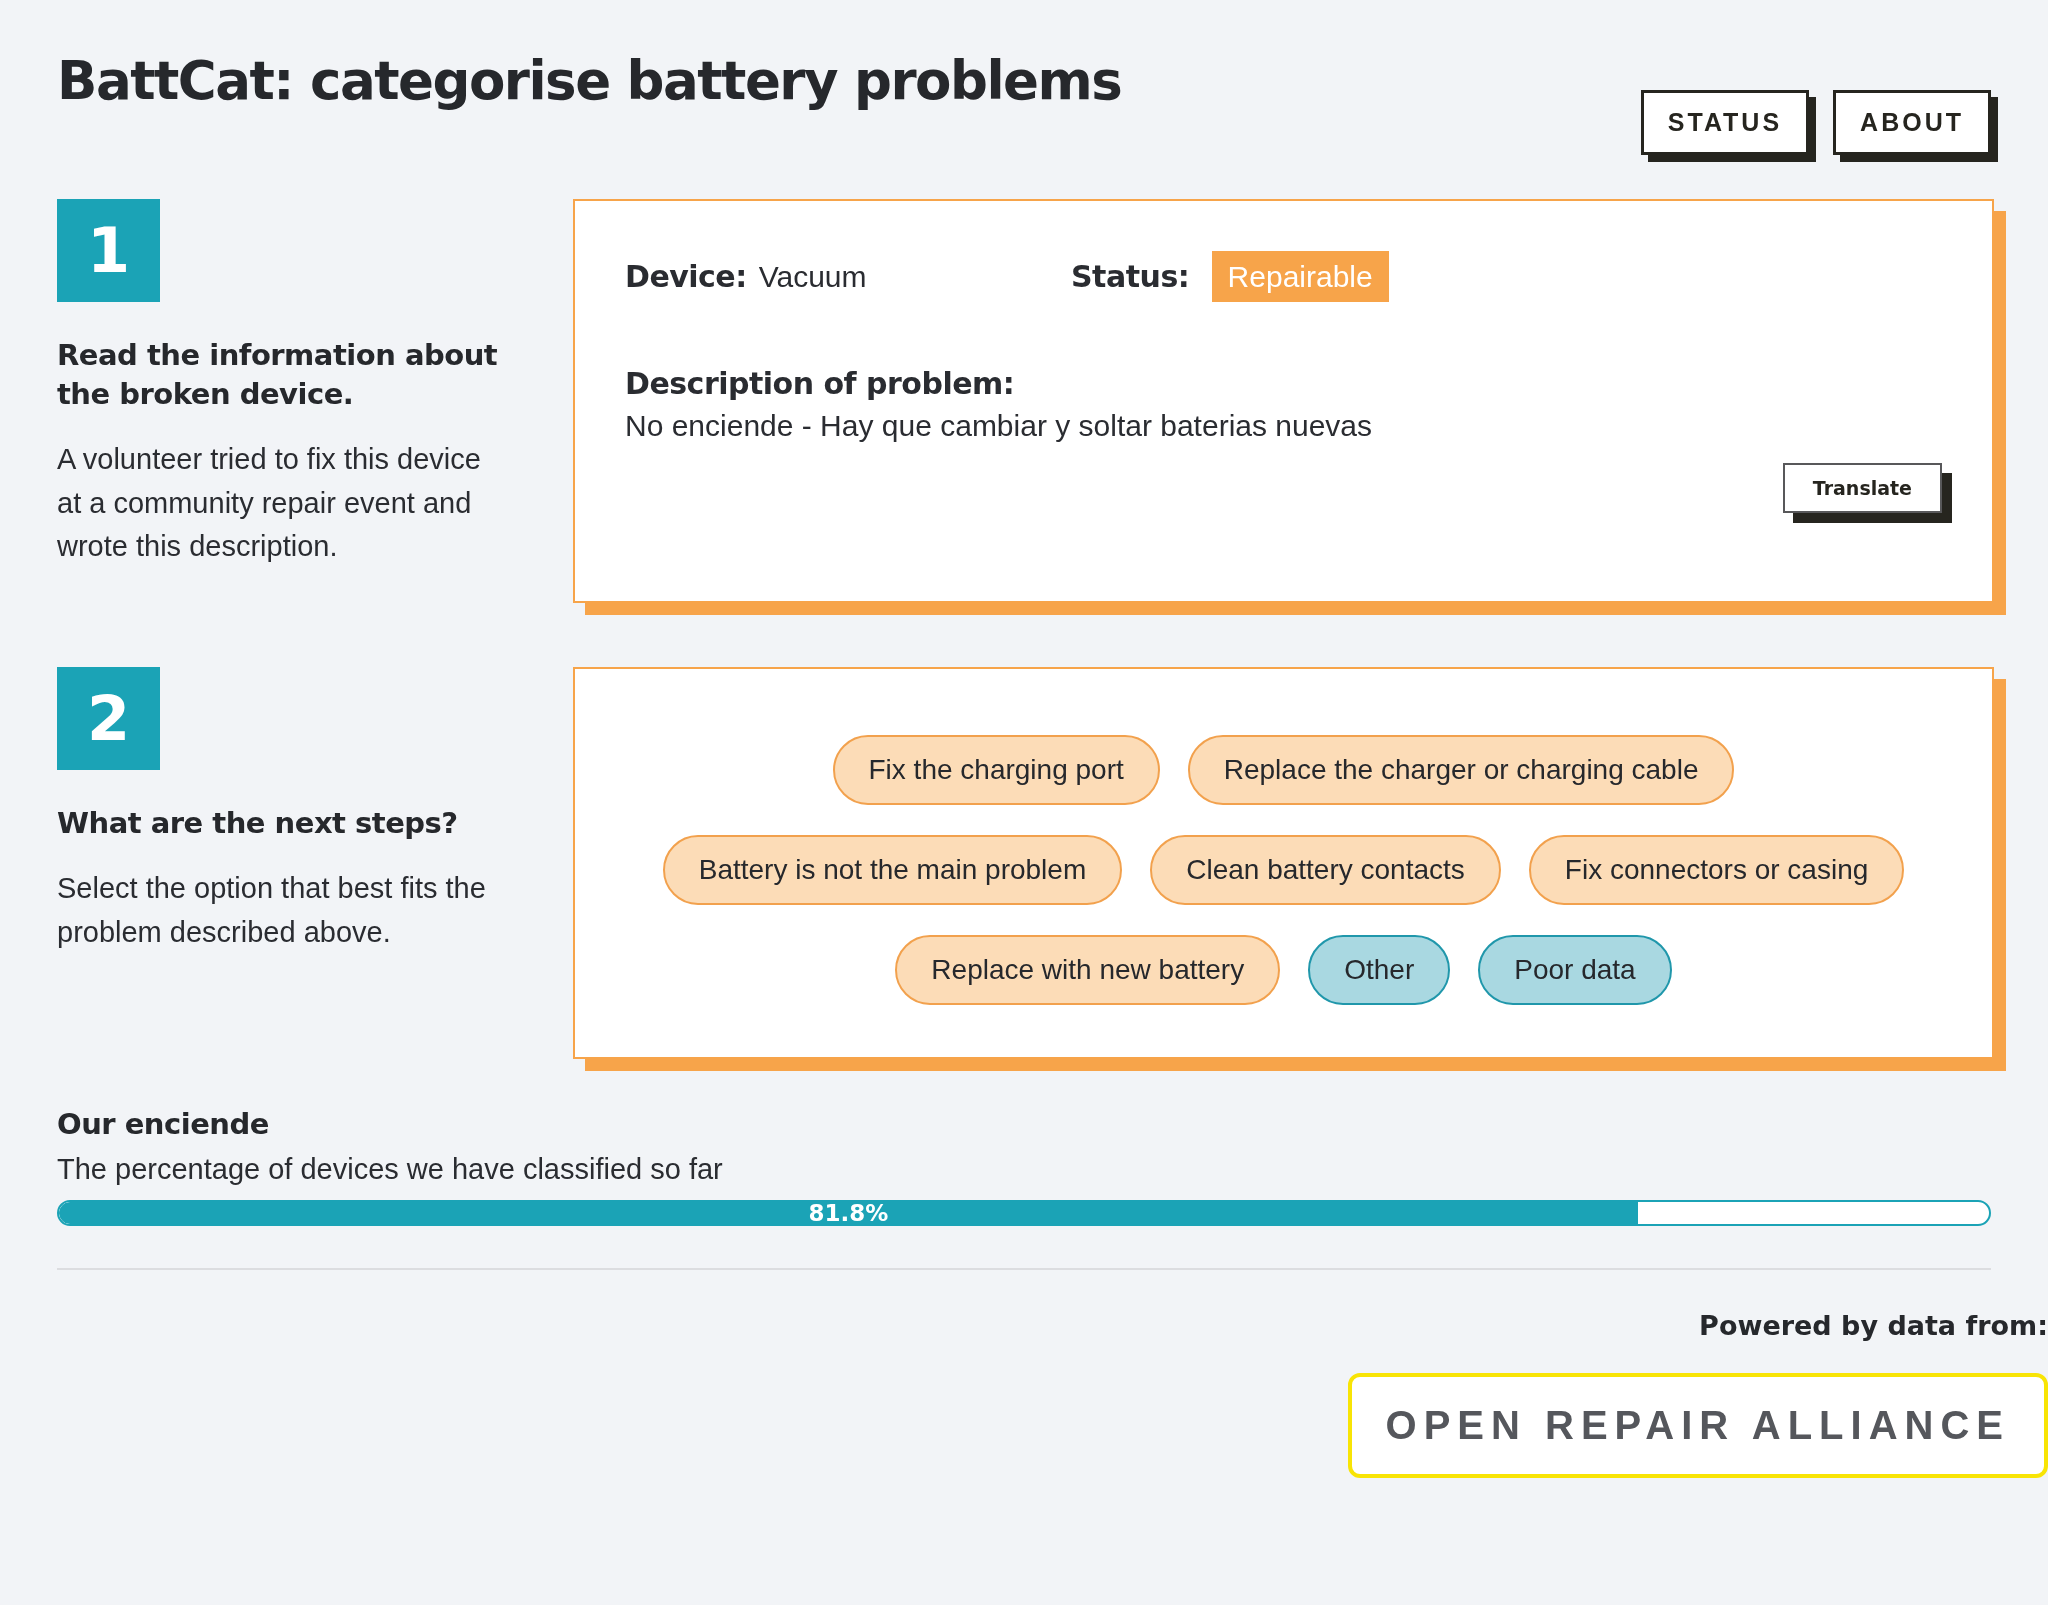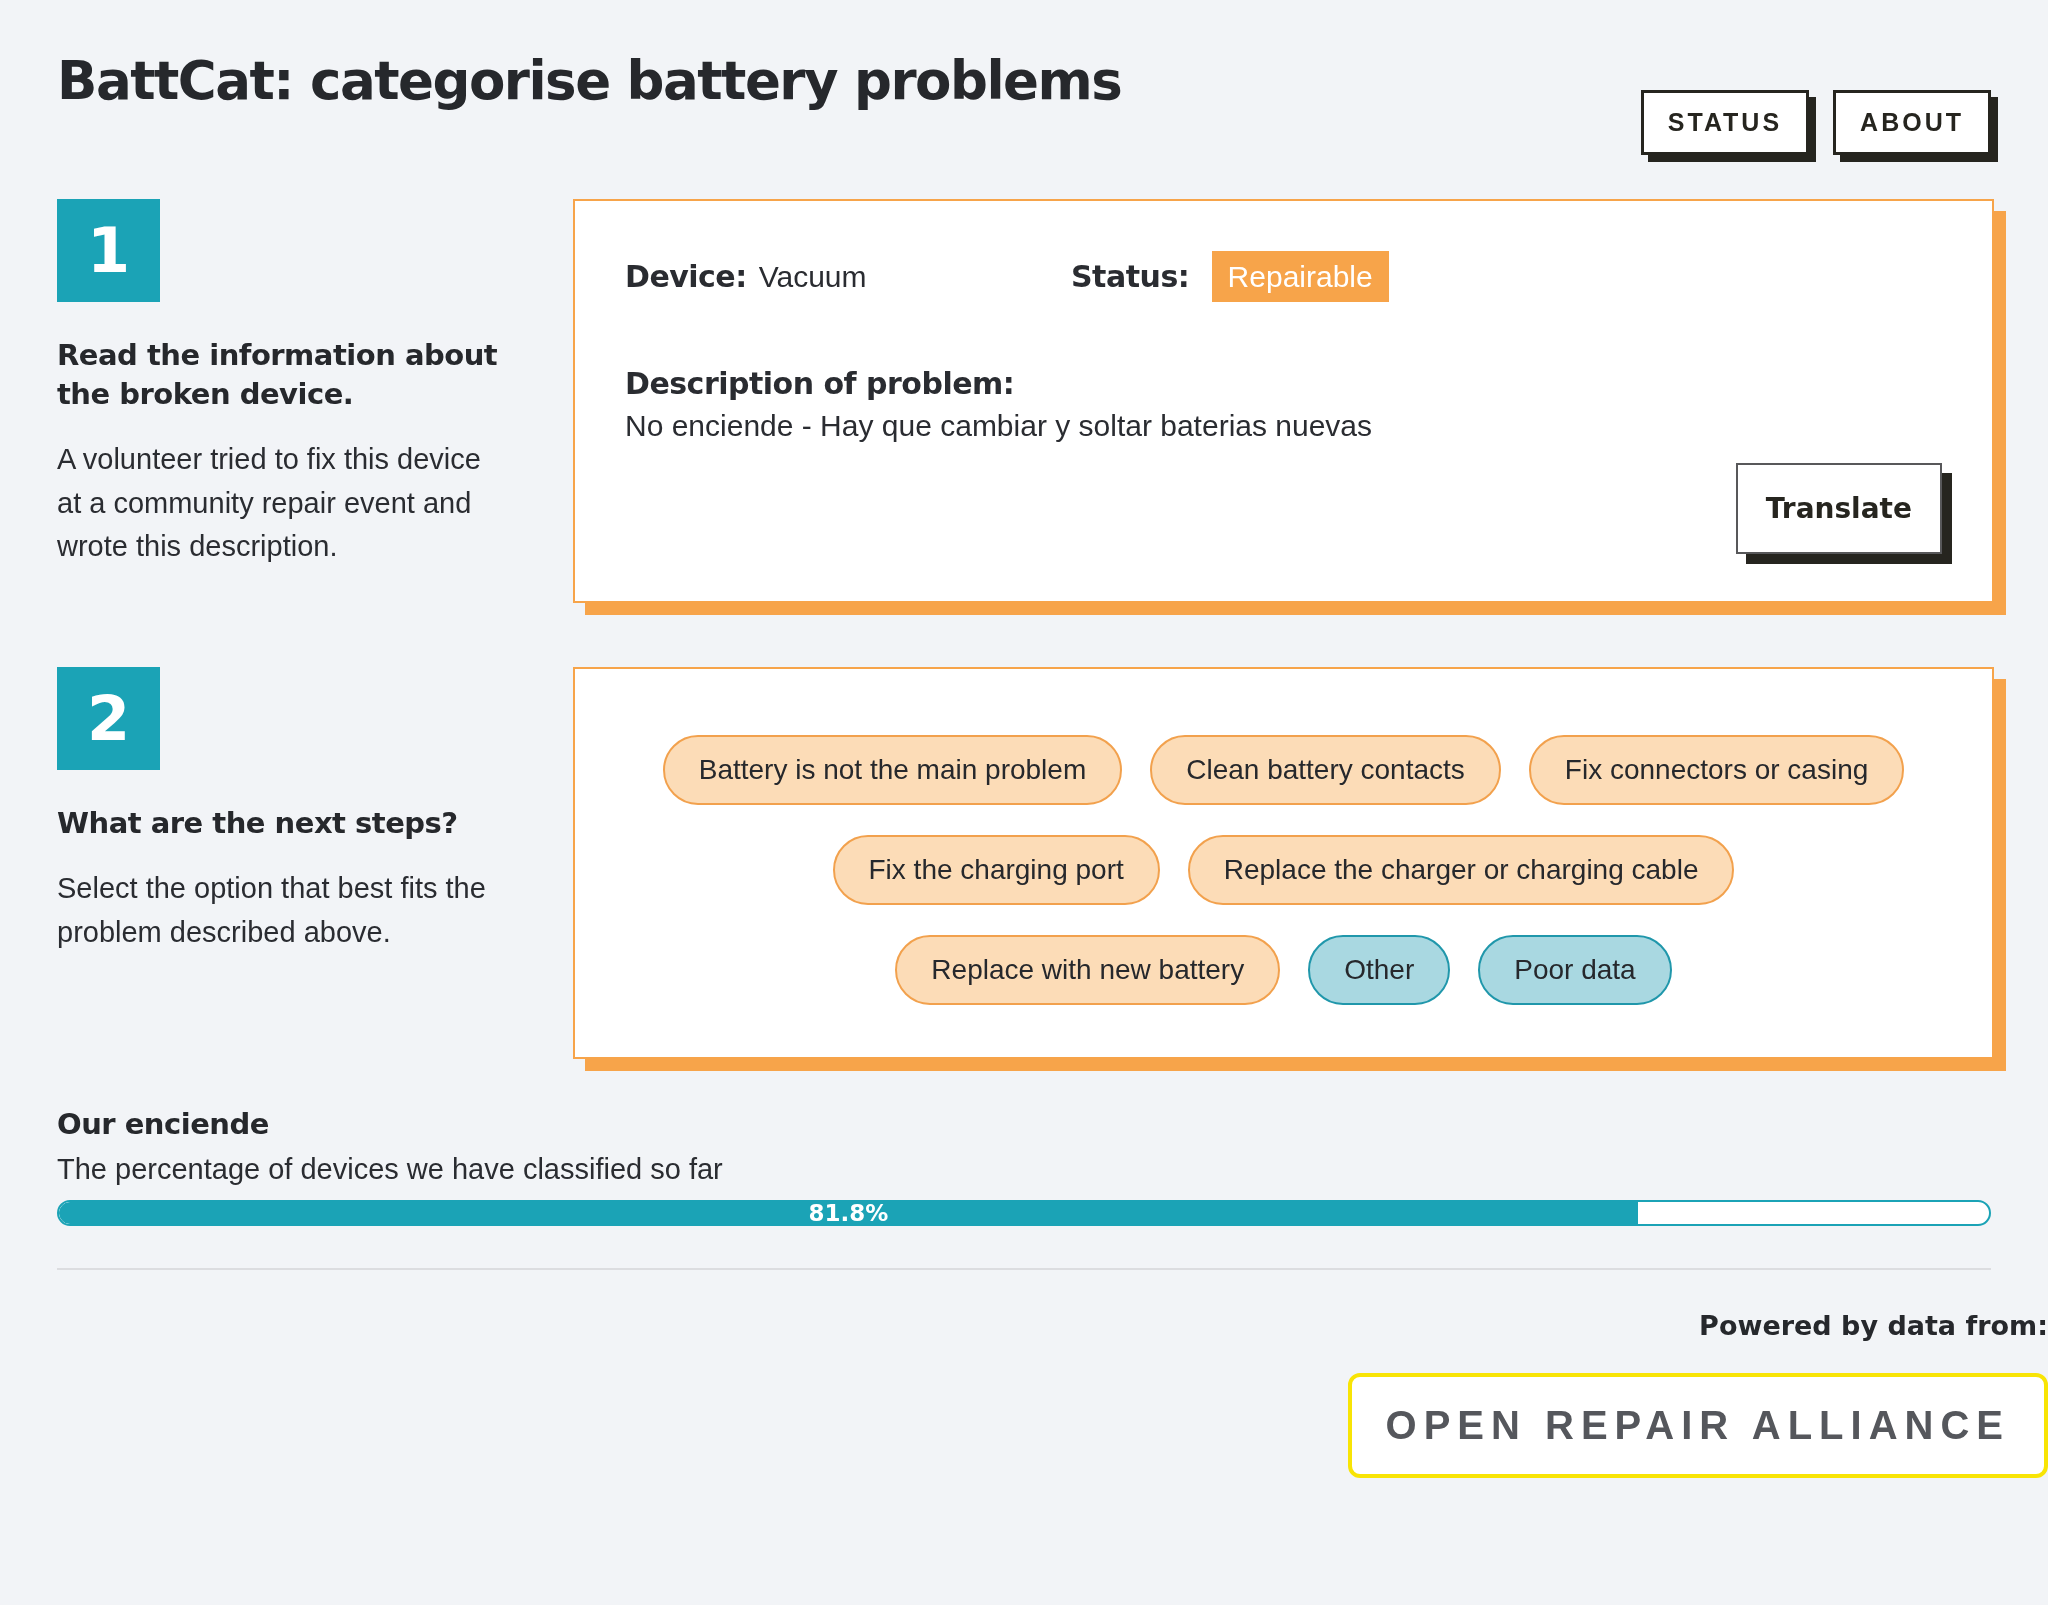--- a/index.html
+++ b/index.html
@@ -57,22 +57,22 @@
     padding:9px 16px; margin-left:14px; font-size:30px;
   }
   .desc-label { margin-top:72px; font-size:30px; }
   .desc-text { margin-top:8px; font-size:30px; }
   .translate-row { display:flex; justify-content:flex-end; margin-top:20px; }
   .translate-btn {
     background:#ffffff; color:#26251f;
     border:2px solid #58585a;
     box-shadow:10px 10px 0 #26251f;
     font-family:"DejaVu Sans", sans-serif;
-    font-weight:bold; font-size:28px;
-    padding:27px 28px; cursor:pointer;margin-left:20px;
+    font-weight:bold; font-size:19px;
+    padding:12px 28px; cursor:pointer;margin-left:20px;
   }
   .card-options { padding:66px 40px 52px 40px; }
   .pill-row { display:flex; justify-content:center; gap:28px; margin-top:30px; }
   .pill-row:first-child { margin-top:0; }
   .pill {
     height:70px; border-radius:36px; padding:0 34px;
     display:flex; align-items:center; justify-content:center;
     font-size:28px; color:#26282c; cursor:pointer; white-space:nowrap;
   }
   .pill-orange { background:#fcdcb7; border:2px solid #f2a14d; }
@@ -158,27 +158,27 @@
 <div class="main-row row-2">
   <div class="left-col">
     <div class="step-num">2</div>
     <h3 class="step-heading">What are the next steps?</h3>
     <p class="step-body">Select the option that best fits the problem described above.</p>
   </div>
   <div class="right-col">
     <div class="card card-options">
       <div id="pill-rows">
           <div class="pill-row">
+            <button class="pill pill-orange" style="border: 2px solid rgb(242, 161, 77);">Fix the charging port</button>
+            <button class="pill pill-orange" style="border: 2px solid rgb(242, 161, 77);">Replace the charger or charging cable</button>
+          </div>
+          <div class="pill-row">
             <button class="pill pill-orange" style="border: 2px solid rgb(242, 161, 77);">Battery is not the main problem</button>
             <button class="pill pill-orange" style="border: 2px solid rgb(242, 161, 77);">Clean battery contacts</button>
             <button class="pill pill-orange" style="border: 2px solid rgb(242, 161, 77);">Fix connectors or casing</button>
-          </div>
-          <div class="pill-row">
-            <button class="pill pill-orange" style="border: 2px solid rgb(242, 161, 77);">Fix the charging port</button>
-            <button class="pill pill-orange" style="border: 2px solid rgb(242, 161, 77);">Replace the charger or charging cable</button>
           </div>
           <div class="pill-row">
             <button class="pill pill-orange" style="border: 2px solid rgb(242, 161, 77);">Replace with new battery</button>
             <button class="pill pill-teal" style="border: 2px solid rgb(32, 151, 171);">Other</button>
             <button class="pill pill-teal" style="border: 2px solid rgb(32, 151, 171);">Poor data</button>
           </div>
         </div>
     </div>
   </div>
 </div>

